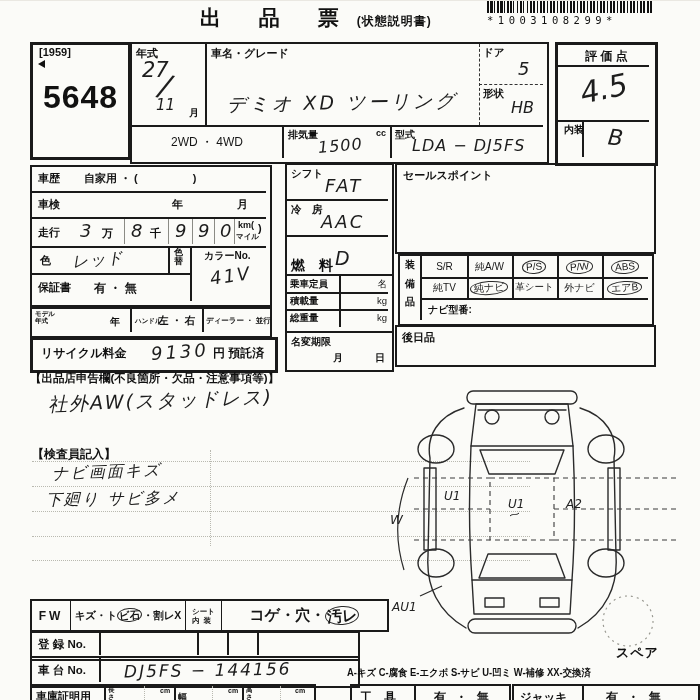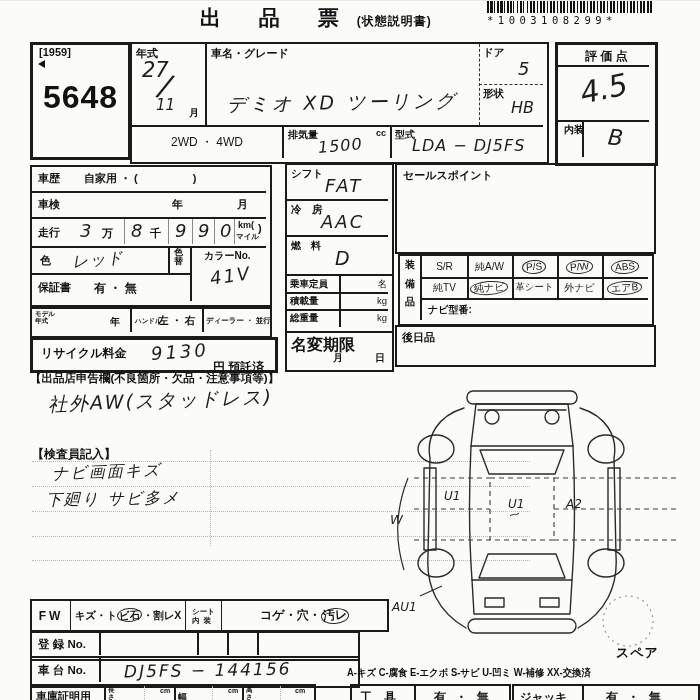--- a/index.html
+++ b/index.html
@@ -138,51 +138,51 @@
     </div>
     <div class="abs lbl" style="left:78px;top:6px;font-size:10px;">年</div>
     <div class="abs lbl" style="left:103px;top:8px;font-size:6.5px;">ハンドル</div>
     <div class="abs lbl pre" style="left:126px;top:5px;font-size:10.5px;">左 ・ 右</div>
     <div class="abs lbl pre" style="left:174px;top:7px;font-size:7.5px;">ディーラー ・ 並行</div>
   </div>
 
   <div class="abs b3" style="left:30px;top:337px;width:242px;height:30px;">
     <div class="abs lbl" style="left:8px;top:5px;font-size:12px;">リサイクル料金</div>
     <div class="abs hw" style="left:118px;top:1px;font-size:18px;letter-spacing:3px;transform:rotate(-4deg);">9130</div>
-    <div class="abs lbl pre" style="left:180px;top:19px;font-size:12px;">円 預託済</div>
+    <div class="abs lbl pre" style="left:180px;top:5px;font-size:12px;">円 預託済</div>
   </div>
 
   <div class="abs lbl" style="left:30px;top:371px;font-size:11.5px;">【出品店申告欄(不良箇所・欠品・注意事項等)】</div>
   <div class="abs hw" style="left:48px;top:388px;font-size:19px;letter-spacing:2px;transform:rotate(-2deg);">社外AW(スタッドレス)</div>
 
   <div class="abs b2" style="left:285px;top:163px;width:105px;height:109px;">
     <div class="line" style="left:0;top:34px;width:101px;height:2px;"></div>
     <div class="line" style="left:0;top:70px;width:101px;height:2px;"></div>
     <div class="abs lbl" style="left:4px;top:2px;font-size:10.5px;">シフト</div>
     <div class="abs hw" style="left:38px;top:10px;font-size:18px;letter-spacing:2px;">FAT</div>
     <div class="abs lbl" style="left:4px;top:38px;font-size:10.5px;">冷　房</div>
     <div class="abs hw" style="left:34px;top:46px;font-size:18px;letter-spacing:2px;">AAC</div>
-    <div class="abs lbl" style="left:4px;top:74px;font-size:10px;">燃　料</div>
+    <div class="abs lbl" style="left:4px;top:92px;font-size:14px;">燃　料</div>
     <div class="abs hw" style="left:48px;top:82px;font-size:19px;">D</div>
   </div>
 
   <div class="abs b2" style="left:285px;top:274px;width:105px;height:55px;">
     <div class="line" style="left:0;top:16px;width:101px;height:1.5px;"></div>
     <div class="line" style="left:0;top:33px;width:101px;height:1.5px;"></div>
     <div class="line" style="left:52px;top:0;width:1.5px;height:51px;"></div>
     <div class="abs lbl" style="left:3px;top:2px;font-size:9.5px;">乗車定員</div>
     <div class="abs" style="right:5px;top:2px;font-size:9.5px;">名</div>
     <div class="abs lbl" style="left:3px;top:19px;font-size:9.5px;">積載量</div>
     <div class="abs" style="right:5px;top:19px;font-size:9.5px;">kg</div>
     <div class="abs lbl" style="left:3px;top:36px;font-size:9.5px;">総重量</div>
     <div class="abs" style="right:5px;top:36px;font-size:9.5px;">kg</div>
   </div>
 
   <div class="abs b2" style="left:285px;top:331px;width:105px;height:37px;">
-    <div class="abs lbl" style="left:4px;top:2px;font-size:16px;">名変期限</div>
+    <div class="abs lbl" style="left:4px;top:2px;font-size:10px;">名変期限</div>
     <div class="abs lbl" style="left:46px;top:18px;font-size:10px;">月</div>
     <div class="abs lbl" style="left:88px;top:18px;font-size:10px;">日</div>
   </div>
 
   <div class="abs b2" style="left:395px;top:163px;width:257px;height:87px;">
     <div class="abs lbl" style="left:6px;top:3px;font-size:11px;">セールスポイント</div>
   </div>
 
   <div class="abs b2" style="left:398px;top:254px;width:252px;height:68px;">
     <div class="line" style="left:20px;top:0;width:2px;height:64px;"></div>
@@ -298,21 +298,21 @@
       <div style="width:38px;border-right:1.5px solid #1a1a1a;display:flex;align-items:center;justify-content:center;font-weight:700;font-size:12px;letter-spacing:3px;">FW</div>
       <div style="width:114px;display:flex;align-items:center;justify-content:center;font-size:10.5px;font-weight:600;">
         <span>キズ・ト</span>
           <span class="circle" style="padding:0 1px;">ビ石</span>
           <span>・割レX</span>
       </div>
       <div style="width:35px;border-left:1.5px solid #1a1a1a;border-right:1.5px solid #1a1a1a;display:flex;flex-direction:column;align-items:center;justify-content:center;font-size:7.5px;font-weight:700;line-height:1.2;">
         <span>シート</span>
           <span style="letter-spacing:4px;">内装</span>
       </div>
-      <div style="flex:1;display:flex;align-items:center;justify-content:center;font-size:12px;font-weight:600;">
+      <div style="flex:1;display:flex;align-items:center;justify-content:center;font-size:15px;font-weight:600;">
         <span>コゲ・穴・</span>
           <span class="circle" style="padding:0 1px;">汚レ</span>
       </div>
     </div>
   </div>
 
   <div class="abs b2" style="left:30px;top:631px;width:326px;height:26px;">
     <div class="line" style="left:67px;top:0;width:2px;height:22px;"></div>
     <div class="lline" style="left:165px;top:0;width:1.5px;height:22px;background:#1a1a1a;"></div>
     <div class="lline" style="left:195px;top:0;width:1.5px;height:22px;background:#1a1a1a;"></div>

